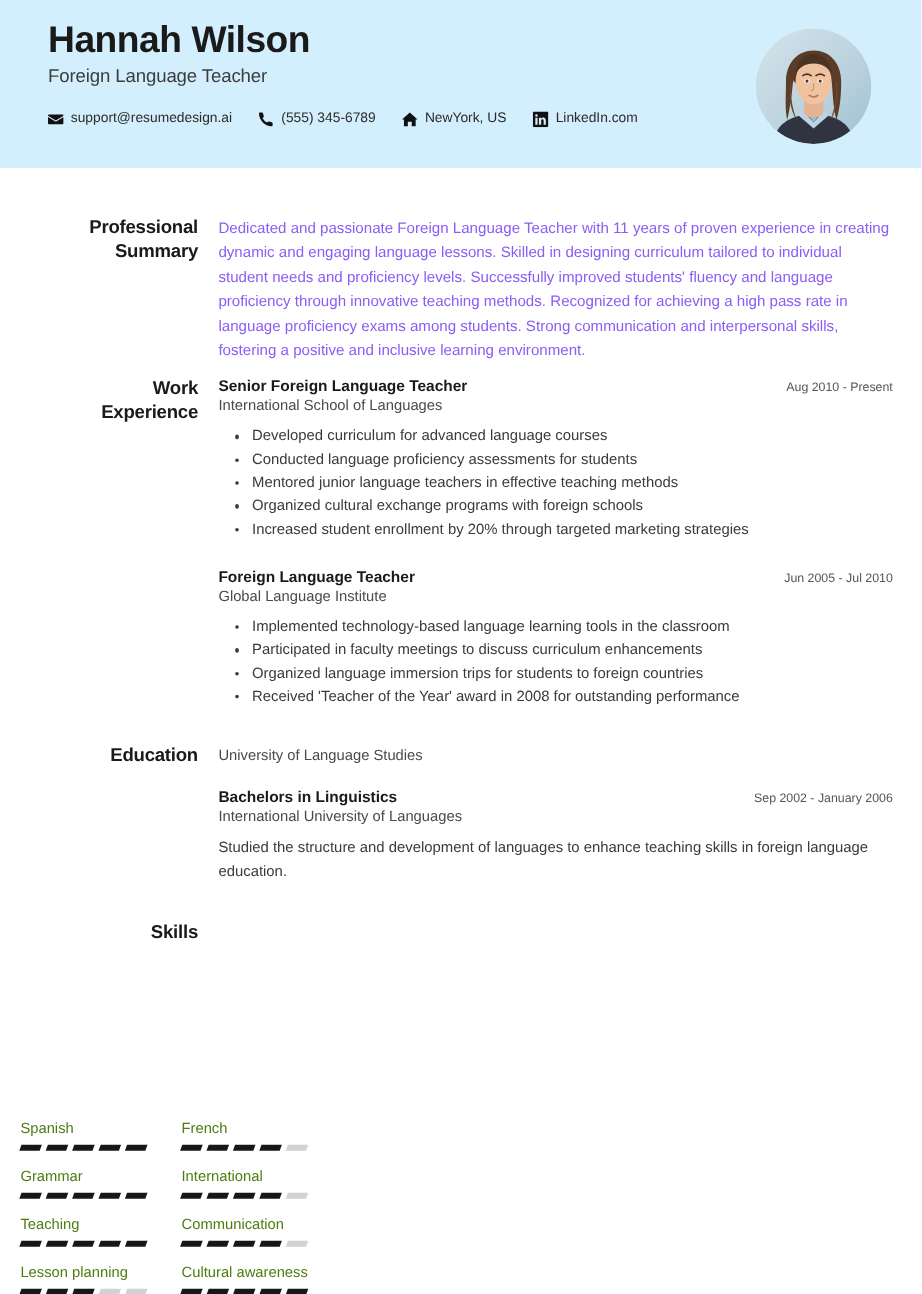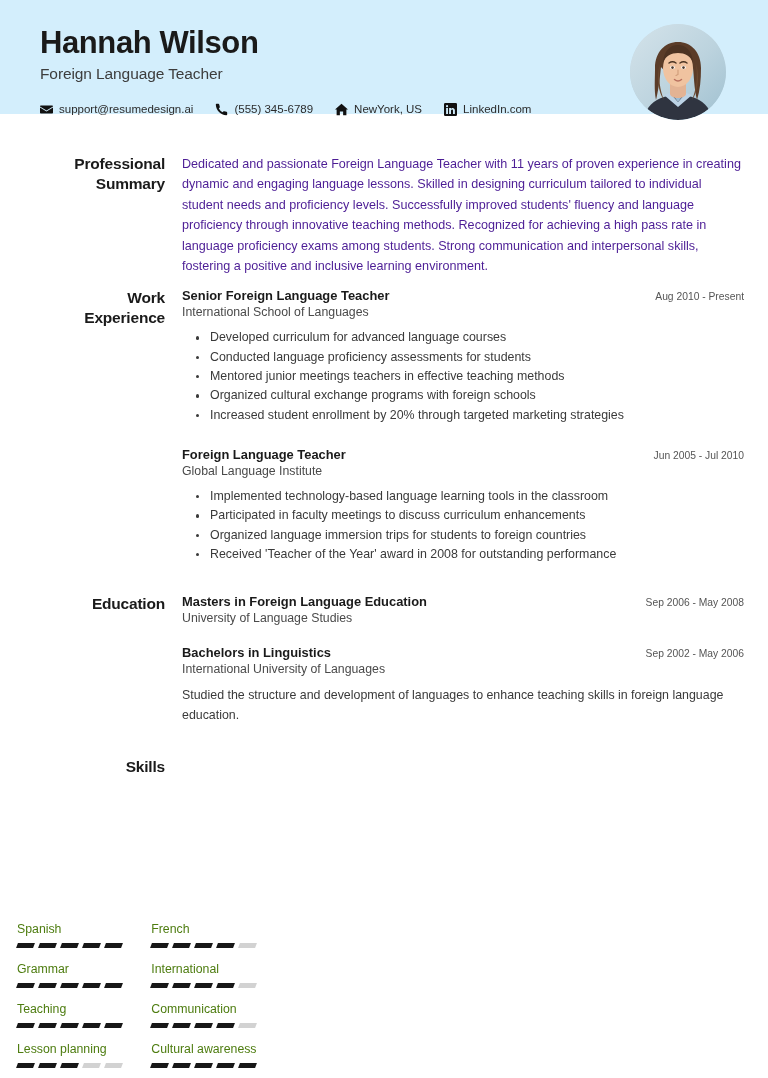--- a/index.html
+++ b/index.html
@@ -12,23 +12,23 @@
     color: #333333;
     width: 768px;
     min-height: 1078px;
     position: relative;
     overflow: hidden;
   }
 
   
   .header {
     background: #d3eefc;
-    height: 114px;
+    height: 140px;
     position: relative;
-    padding: 26px 40px 0 40px;
+    padding: 16px 40px 0 40px;
   }
   .name {
     font-size: 31px;
     font-weight: bold;
     color: #1a1a1a;
     letter-spacing: -0.4px;
     line-height: 1.12;
   }
   .job-title {
     font-size: 15.5px;
@@ -97,21 +97,21 @@
   .sec-body {
     flex: 1 1 auto;
     padding-left: 17px;
   }
 
   
   #sec-summary { margin-top: 40px; }
   .summary-text {
     font-size: 12.6px;
     line-height: 1.62;
-    color: #4c1d95;
+    color: #8b5cf6;
     text-align: left;
   }
 
   
   #sec-work { margin-top: 12px; }
   .entry { margin-bottom: 0; }
   .entry + .entry { margin-top: 22px; }
   .entry-head {
     display: flex;
     justify-content: space-between;
@@ -333,21 +333,21 @@
 
       <div class="entry">
         <div class="entry-head">
           <div class="entry-title">Senior Foreign Language Teacher</div>
           <div class="entry-date">Aug 2010 - Present</div>
         </div>
         <div class="entry-org">International School of Languages</div>
         <ul class="bullets">
           <li>Developed curriculum for advanced language courses</li>
           <li>Conducted language proficiency assessments for students</li>
-          <li>Mentored junior meetings teachers in effective teaching methods</li>
+          <li>Mentored junior language teachers in effective teaching methods</li>
           <li>Organized cultural exchange programs with foreign schools</li>
           <li>Increased student enrollment by 20% through targeted marketing strategies</li>
         </ul>
       </div>
 
       <div class="entry">
         <div class="entry-head">
           <div class="entry-title">Foreign Language Teacher</div>
           <div class="entry-date">Jun 2005 - Jul 2010</div>
         </div>
@@ -361,31 +361,27 @@
       </div>
 
     </div>
   </div>
 
   <div class="section" id="sec-education">
     <div class="sec-label">Education</div>
     <div class="sec-body">
 
       <div class="edu-entry">
-        <div class="entry-head">
-          <div class="entry-title">Masters in Foreign Language Education</div>
-          <div class="entry-date">Sep 2006 - May 2008</div>
-        </div>
         <div class="entry-org">University of Language Studies</div>
       </div>
 
       <div class="edu-entry">
         <div class="entry-head">
           <div class="entry-title">Bachelors in Linguistics</div>
-          <div class="entry-date">Sep 2002 - May 2006</div>
+          <div class="entry-date">Sep 2002 - January 2006</div>
         </div>
         <div class="entry-org">International University of Languages</div>
         <div class="edu-desc">Studied the structure and development of languages to enhance teaching skills in foreign language education.</div>
       </div>
 
     </div>
   </div>
 
   <div class="section" id="sec-skills">
     <div class="sec-label">Skills</div>

